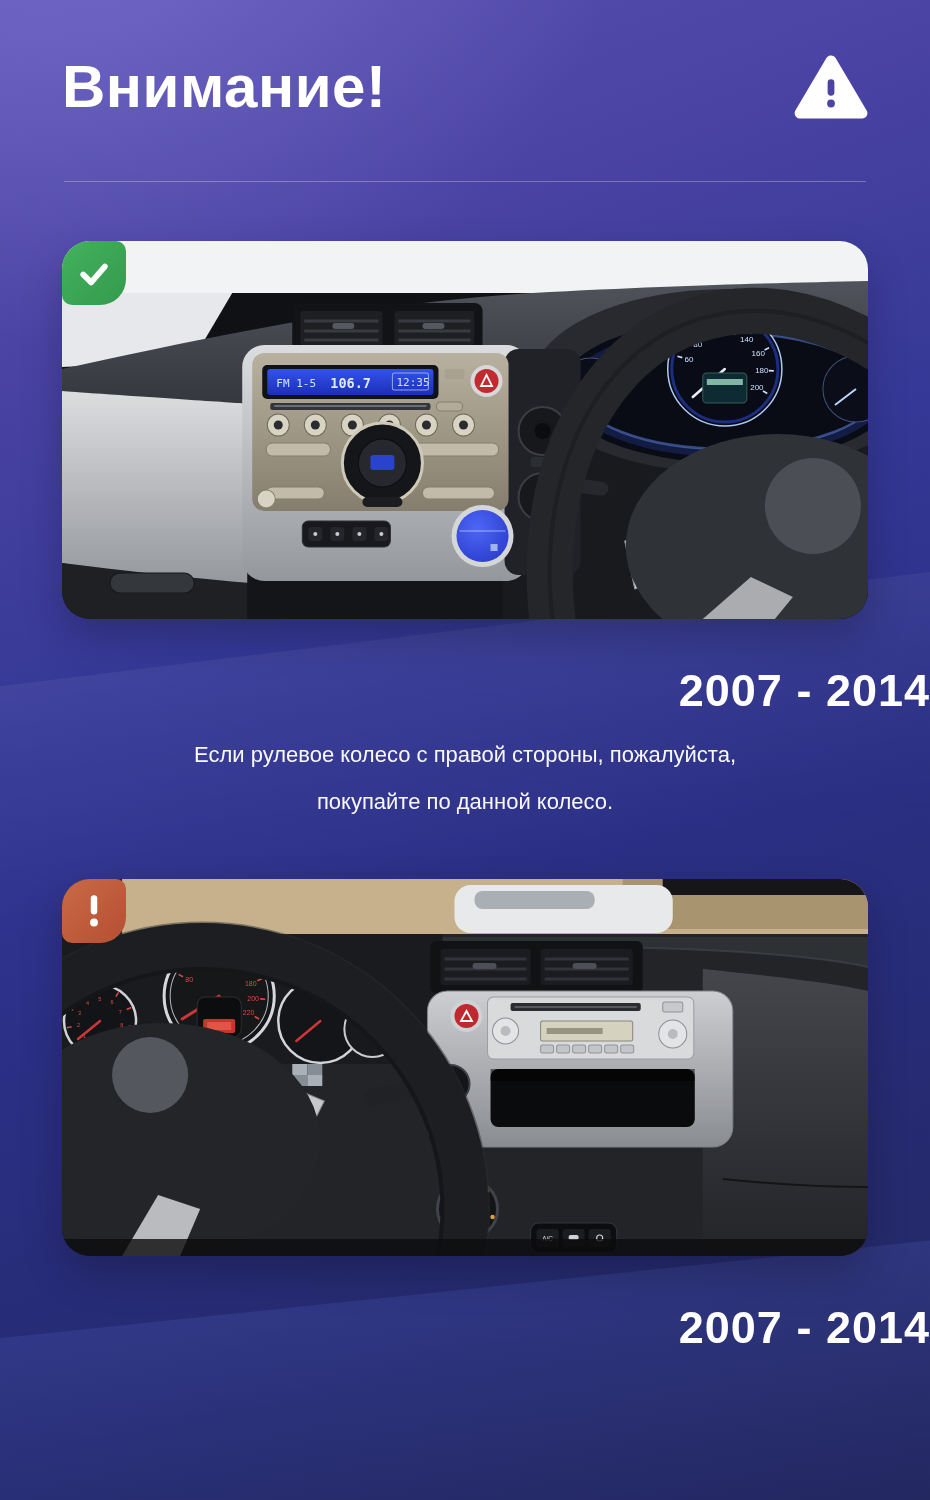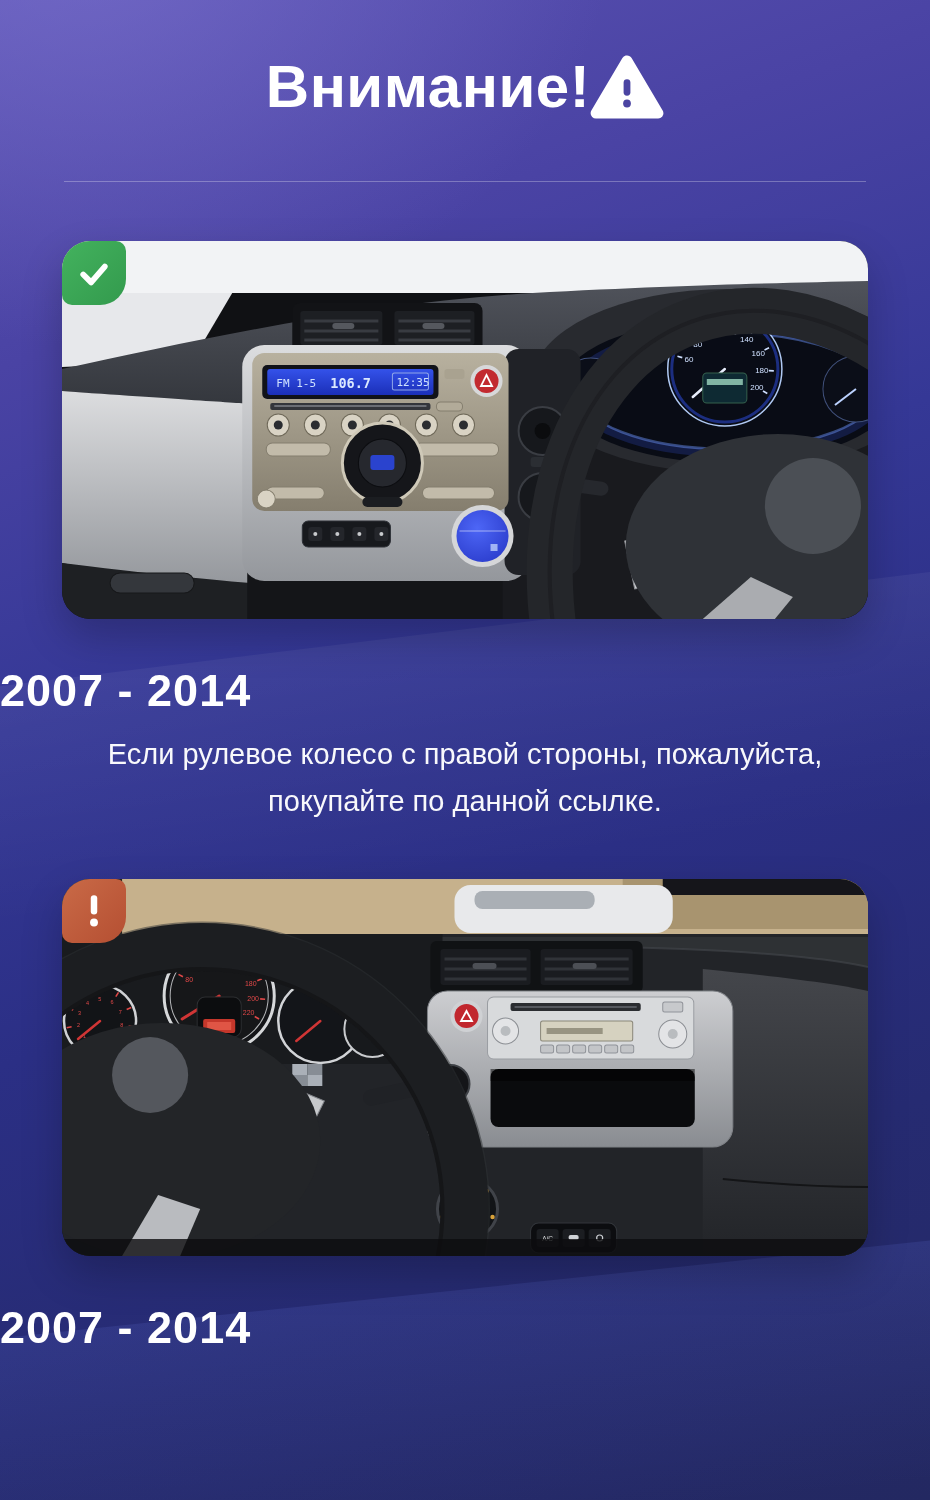--- a/index.html
+++ b/index.html
@@ -6,36 +6,36 @@
   body{
     width:930px;height:1500px;overflow:hidden;position:relative;
     font-family:"Liberation Sans",sans-serif;color:#fff;
     background:
       radial-gradient(900px 700px at 8% -5%, rgba(132,122,214,.55), rgba(132,122,214,0) 60%),
       linear-gradient(160deg,#5a52b2 0%,#4a43a4 20%,#353896 40%,#2b2f85 58%,#262b72 78%,#232861 100%);
   }
   .facet{position:absolute;left:-5%;width:110%;height:16%;pointer-events:none;}
   .facet-a{top:42%;background:linear-gradient(180deg,rgba(255,255,255,.05),rgba(255,255,255,0));transform:rotate(-7deg);}
   .facet-b{top:86%;background:linear-gradient(180deg,rgba(120,140,255,.12),rgba(120,140,255,0));transform:rotate(-6deg);}
-  header{margin:52px 62px 0;display:flex;align-items:center;justify-content:center;position:relative;z-index:2;}
+  header{margin:52px 62px 0;display:flex;align-items:center;justify-content:space-between;position:relative;z-index:2;}
   h1{margin:0;font-size:60px;font-weight:bold;letter-spacing:.5px;}
   .warn-icon{width:74px;height:66px;display:block;}
   hr.divider{border:0;border-top:1px solid rgba(255,255,255,.28);margin:60px 64px 0;}
   section{position:relative;z-index:2;}
   .card{position:relative;margin:59px 62px 0;height:378px;border-radius:28px;overflow:hidden;
         background:#101114;box-shadow:0 18px 40px rgba(0,0,0,.22);}
   section.second .card{margin-top:54px;height:377px;}
   .card svg.photo{position:absolute;inset:0;width:100%;height:100%;display:block;}
   .badge{position:absolute;top:0;left:0;width:64px;height:64px;border-radius:26px 10px 26px 10px;
          display:flex;align-items:center;justify-content:center;}
   .badge.green{background:linear-gradient(135deg,#43b25e,#339a4d);}
   .badge.orange{background:linear-gradient(135deg,#c96a47,#b54f32);}
   .badge svg{width:46px;height:46px;display:block;}
-  h2.years{margin:46px 0 0;text-align:left;font-size:45px;line-height:52px;font-weight:bold;letter-spacing:1px;}
-  p.caption{margin:14px 40px 0;text-align:center;font-size:29px;line-height:47px;color:rgba(255,255,255,.97);}
+  h2.years{margin:46px 0 0;text-align:right;font-size:45px;line-height:52px;font-weight:bold;letter-spacing:1px;}
+  p.caption{margin:14px 40px 0;text-align:center;font-size:22px;line-height:47px;color:rgba(255,255,255,.97);}
   p.caption span{display:block;}
   svg{font-family:"Liberation Sans",sans-serif;}
   .lcd-text{font-family:"DejaVu Sans Mono",monospace;}
 </style>
 </head>
 <body>
 
 <div class="facet facet-a"></div>
 <div class="facet facet-b"></div>
 
@@ -233,21 +233,21 @@
     <div class="badge green">
       <svg viewBox="0 0 64 64" aria-hidden="true">
         <polyline points="17,34 28,45 47,23" fill="none" stroke="#ffffff" stroke-width="8" stroke-linecap="round" stroke-linejoin="round"></polyline>
       </svg>
     </div>
   </div>
 
   <h2 class="years">2007 - 2014</h2>
   <p class="caption">
     <span>Если рулевое колесо с правой стороны, пожалуйста,</span>
-    <span>покупайте по данной ссылке.</span>
+    <span>покупайте по данной колесо.</span>
   </p>
 </section>
 
 <section class="second">
   <div class="card">
     <svg class="photo" viewBox="0 0 805 377" preserveAspectRatio="none">
       <defs>
         <linearGradient id="p2silver" x1="0" y1="0" x2="0" y2="1">
           <stop offset="0" stop-color="#cdced1"></stop>
             <stop offset="1" stop-color="#898c91"></stop>

